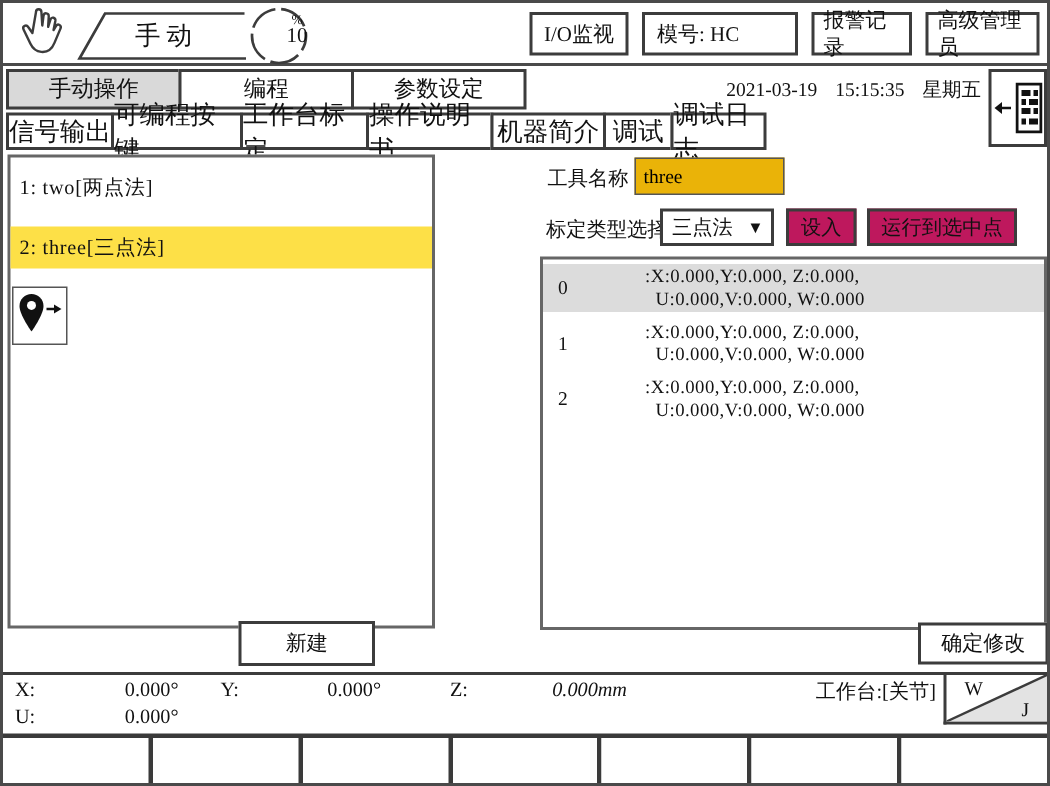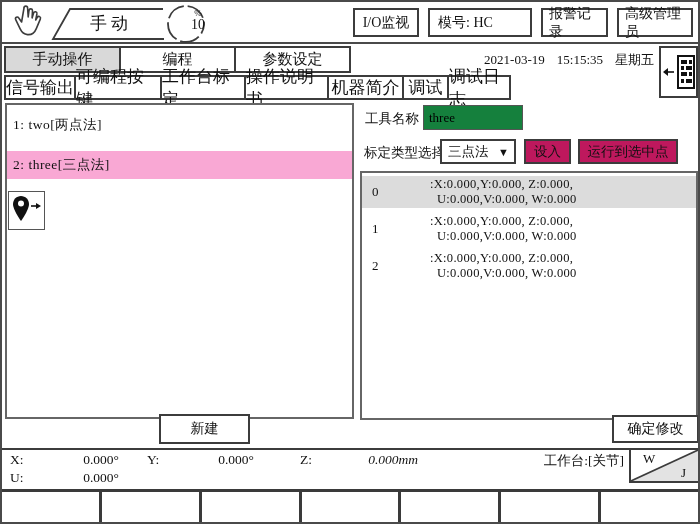--- a/index.html
+++ b/index.html
@@ -37,33 +37,33 @@
                 align-items:center; justify-content:center; gap:2px; }
 
   
   .sub-tabs { position:absolute; left:2px; top:73px; display:flex; }
   .sub-tab { height:25px; border:2px solid #3c3c3c; margin-left:-2px; display:flex;
              align-items:center; justify-content:center; font-size:17px; background:#fff; }
   .sub-tab:first-child{ margin-left:0; }
   .sub-tab.active { background:#d9d9d9; }
 
   
-  .left-panel { position:absolute; left:3px; top:101px; width:349px; height:316px;
+  .left-panel { position:absolute; left:3px; top:101px; width:285px; height:316px;
                 border:2px solid #666; background:#fff; }
   .tool-item { height:28px; line-height:28px; padding-left:6px; font-size:13.5px;
                margin-top:6px; letter-spacing:0.5px; }
-  .tool-item.selected { background:#f9a8d4; margin-top:12px; }
+  .tool-item.selected { background:#fde047; margin-top:12px; }
   .pin-box { position:absolute; left:1px; top:86px; width:37px; height:39px;
              border:1.5px solid #555; display:flex; align-items:center; padding-left:3px; }
 
   
   .lbl { position:absolute; font-size:13.5px; }
   .name-input { position:absolute; left:421px; top:103px; width:100px; height:25px;
                 border:1.5px solid #555; font-size:13px; padding-left:5px;
-                font-family:"Liberation Serif",serif; background:#15803d; }
+                font-family:"Liberation Serif",serif; background:#eab308; }
   .select-box { position:absolute; left:438px; top:137px; width:76px; height:25px;
                 border:2px solid #3c3c3c; display:flex; align-items:center;
                 font-size:13.5px; padding-left:6px; background:#fff; }
   .select-box .arrow { margin-left:auto; margin-right:5px; font-size:11px; }
   .small-btn { position:absolute; height:25px; border:2px solid #3c3c3c; background:#be185d;
                display:flex; align-items:center; justify-content:center; font-size:13.5px; }
 
   
   .points-panel { position:absolute; left:358px; top:169px; width:338px; height:249px;
                   border:2px solid #666; background:#fff; padding-top:3px; }

